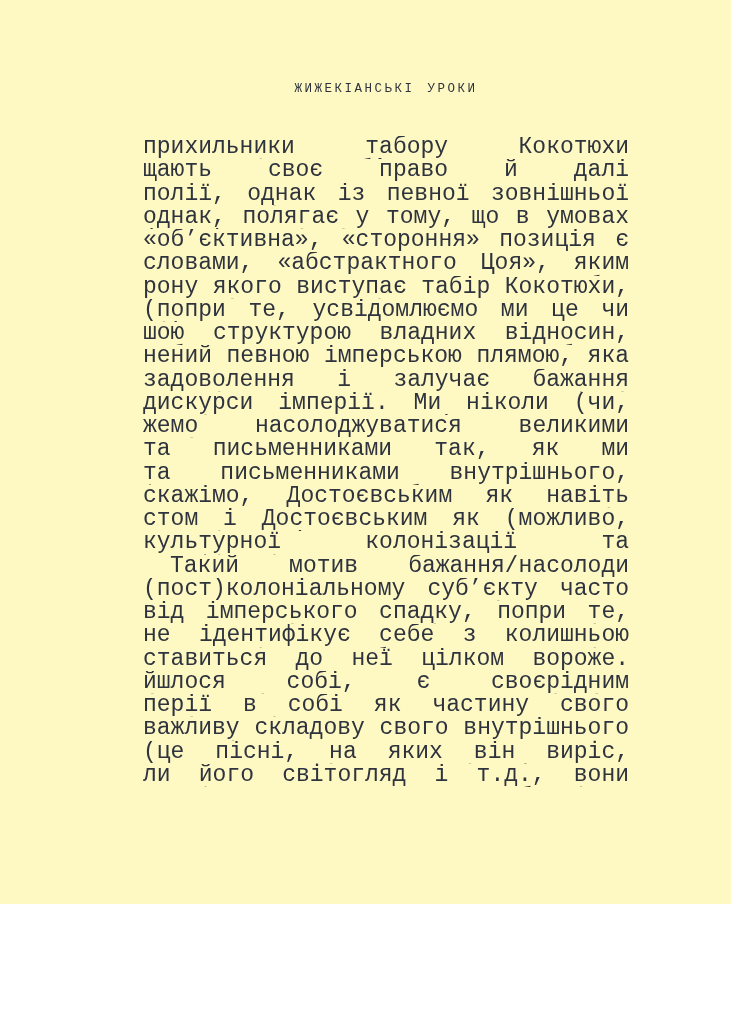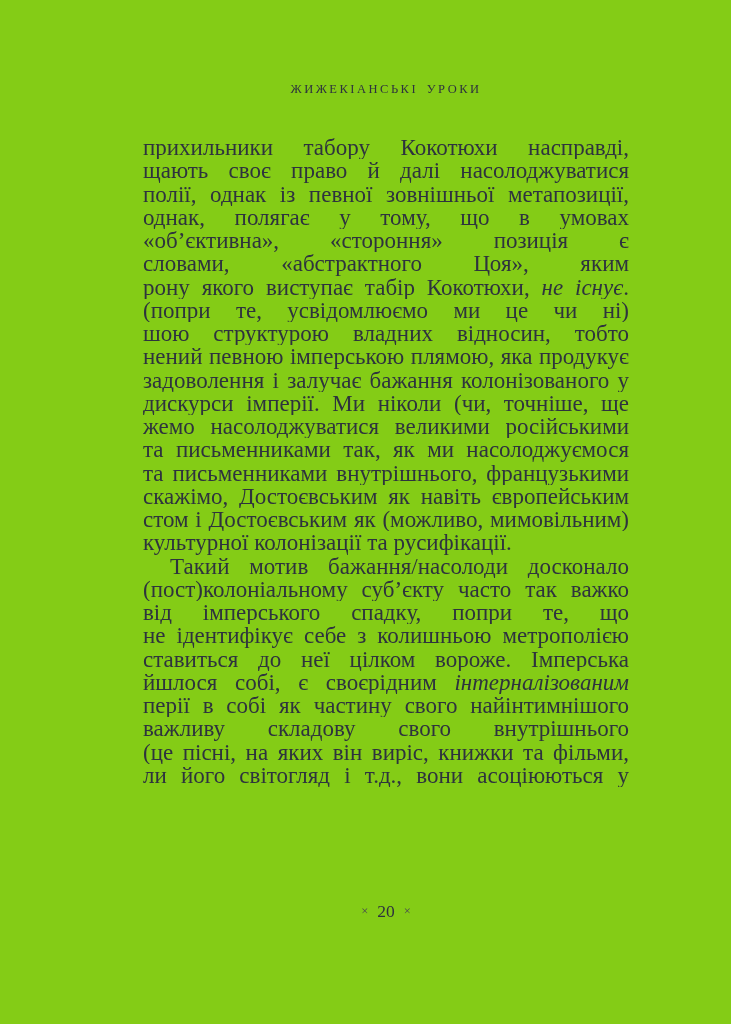--- a/index.html
+++ b/index.html
@@ -3,24 +3,24 @@
 <meta charset="utf-8">
 <style>
   html, body {
     margin: 0;
     padding: 0;
     background: #ffffff;
   }
   .page {
     position: relative;
     width: 731px;
-    height: 1024px;
-    background: #84cc16;
+    height: 904px;
+    background: #fef9c3;
     color: #2e333e;
-    font-family: Liberation Serif, serif;
+    font-family: Liberation Mono, monospace;
     overflow: hidden;
   }
   .running-head {
     position: absolute;
     top: 82px;
     left: 143px;
     width: 486px;
     text-align: center;
     font-size: 12.5px;
     letter-spacing: 2.5px;

